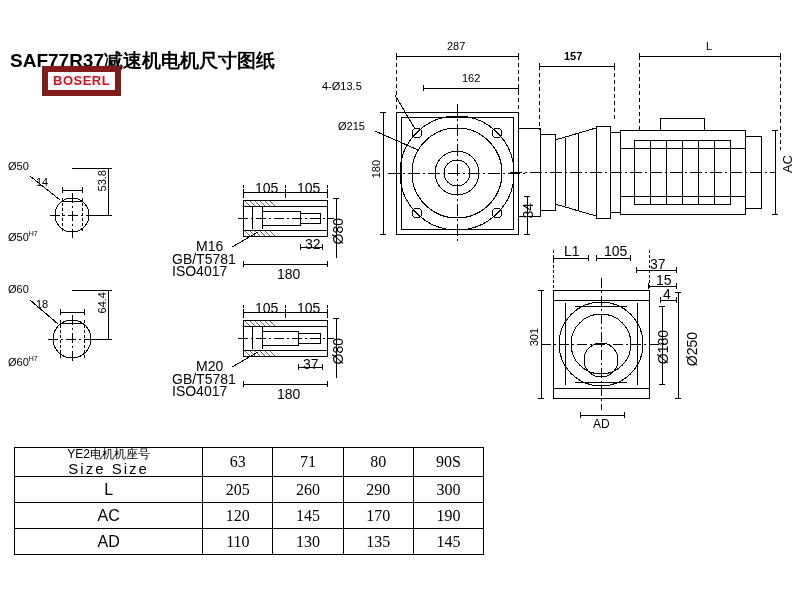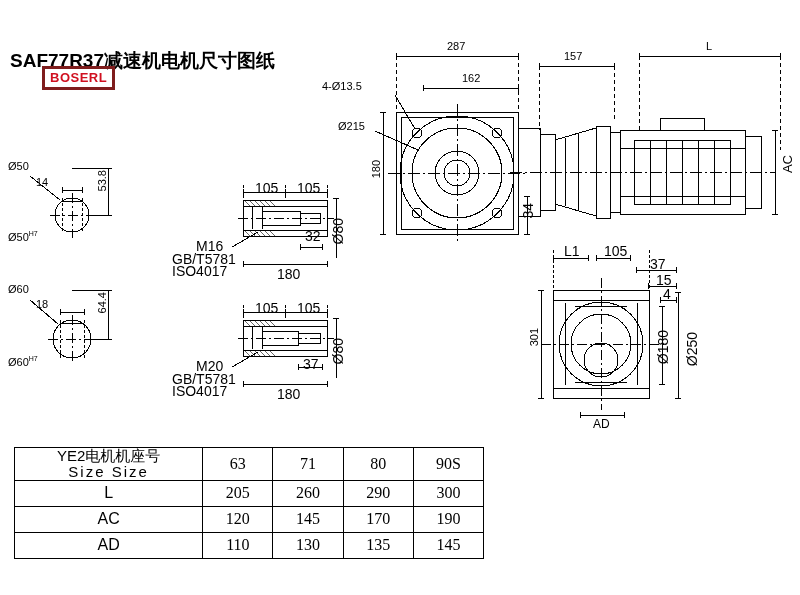--- a/index.html
+++ b/index.html
@@ -13,21 +13,21 @@
   .title{
     position:absolute;left:10px;top:4px;
     font-size:19px;font-weight:bold;letter-spacing:0px;
     font-family:"Liberation Sans", sans-serif;
     white-space:nowrap;
     margin-top:44px;
   }
 
   .logo{
     position:absolute;left:42px;top:66px;
-    border:3px solid #7f1d1d;
+    border:6px solid #7f1d1d;
     color:#d01020;font-weight:bold;font-size:13px;
     padding:1px 5px 2px 5px;letter-spacing:0.5px;
     font-family:"Liberation Sans", sans-serif;
   }
 
   .lbl{position:absolute;font-size:11px;white-space:nowrap;font-family:"Liberation Sans", sans-serif;}
   .lbl.sm{font-size:14px;}
   .lbl.xs{font-size:14px;}
   .vert{writing-mode:vertical-rl;transform:rotate(180deg);}
 
@@ -43,21 +43,21 @@
     border:1px solid #000;
     text-align:center;
     font-size:16px;
     height:25px;
     padding:0;
   }
   .spec-table td.hdr-cell{
     width:190px;line-height:1.05;
   }
   .spec-table td.val{width:70px;font-family:Liberation Serif, serif;}
-  .hdr-cell .l1{display:block;font-size:15px;letter-spacing:0px;}
+  .hdr-cell .l1{display:block;font-size:12px;letter-spacing:0px;}
   .hdr-cell .l2{display:block;font-size:15px;letter-spacing:2px;}
 </style>
 </head>
 <body>
 
 <div id="root">
 
   <div class="title">SAF77R37减速机电机尺寸图纸</div>
   <div class="logo">BOSERL</div>
 
@@ -266,21 +266,21 @@
       <path d="M636 267 l0 6 M676 267 l0 6"></path>
       <line x1="648" y1="286" x2="676" y2="286"></line>
       <path d="M648 283 l0 6 M676 283 l0 6"></path>
       <line x1="660" y1="300" x2="676" y2="300"></line>
       <path d="M660 297 l0 6 M676 297 l0 6"></path>
     </g>
   </svg>
 
   <div class="lbl" style="left:447px;top:40px;">287</div>
   <div class="lbl" style="left:462px;top:72px;">162</div>
-  <div class="lbl" style="left:564px;top:50px;">157</div>
+  <div class="lbl" style="left:564px;top:50px;font-weight:bold;">157</div>
   <div class="lbl" style="left:706px;top:40px;">L</div>
   <div class="lbl" style="left:322px;top:80px;">4-Ø13.5</div>
   <div class="lbl" style="left:338px;top:120px;">Ø215</div>
   <div class="lbl vert" style="left:370px;top:160px;">180</div>
   <div class="lbl vert xs" style="left:520px;top:203px;">34</div>
   <div class="lbl vert" style="left:780px;top:155px;font-size:13px;">AC</div>
 
   <div class="lbl sm" style="left:564px;top:243px;text-align:right;">L1</div>
   <div class="lbl sm" style="left:604px;top:243px;">105</div>
   <div class="lbl sm" style="left:650px;top:256px;">37</div>
@@ -300,21 +300,21 @@
 
   <div class="lbl" style="left:8px;top:283px;">Ø60</div>
   <div class="lbl" style="left:36px;top:298px;">18</div>
   <div class="lbl vert" style="left:96px;top:292px;">64.4</div>
   <div class="lbl" style="left:8px;top:355px;">
     <span>Ø60</span><sup style="font-size:7px;">H7</sup>
   </div>
 
   <div class="lbl sm" style="left:255px;top:180px;">105</div>
   <div class="lbl sm" style="left:297px;top:180px;">105</div>
-  <div class="lbl sm" style="left:305px;top:228px;">32</div>
+  <div class="lbl sm" style="left:305px;top:236px;">32</div>
   <div class="lbl sm" style="left:277px;top:266px;">180</div>
   <div class="lbl vert sm" style="left:330px;top:218px;">Ø80</div>
   <div class="lbl sm" style="left:196px;top:238px;">M16</div>
   <div class="lbl xs" style="left:172px;top:251px;">GB/T5781</div>
   <div class="lbl xs" style="left:172px;top:263px;">ISO4017</div>
 
   <div class="lbl sm" style="left:255px;top:300px;">105</div>
   <div class="lbl sm" style="left:297px;top:300px;">105</div>
   <div class="lbl sm" style="left:303px;top:356px;">37</div>
   <div class="lbl sm" style="left:277px;top:386px;">180</div>

